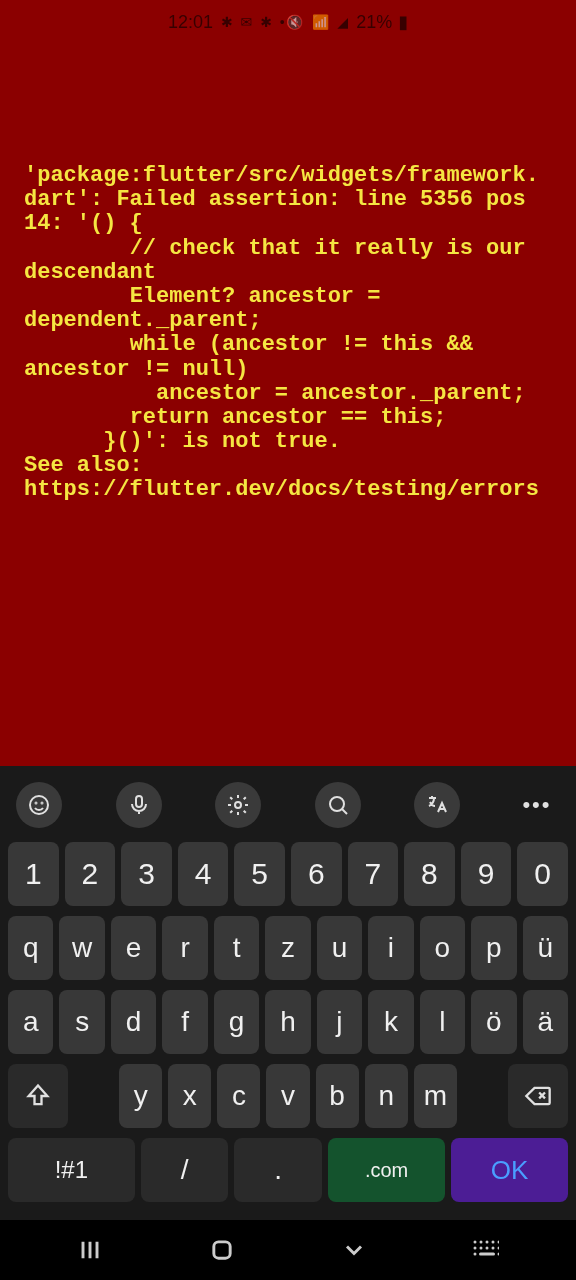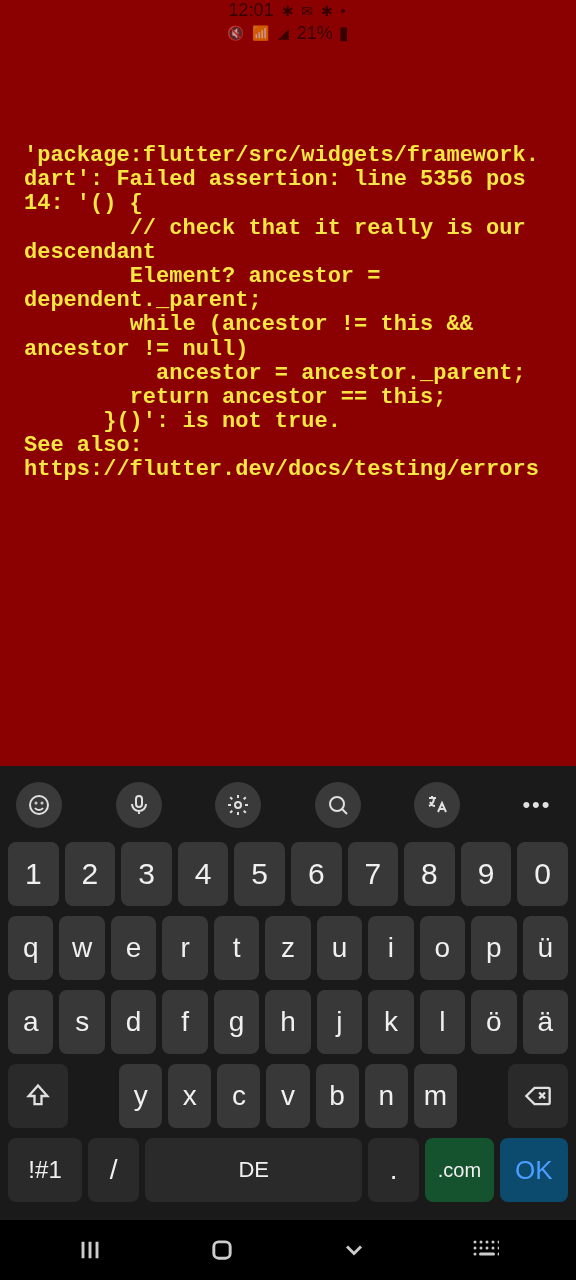--- a/index.html
+++ b/index.html
@@ -4,45 +4,45 @@
 <style>
   * { margin: 0; padding: 0; box-sizing: border-box; }
   html, body { width: 576px; height: 1280px; overflow: hidden; font-family: sans-serif; }
   body { display: flex; flex-direction: column; background: #000; }
 
   .status-bar {
     height: 44px;
     background: #8b0000;
     display: flex;
     align-items: center;
-    justify-content: space-between;
+    justify-content: center;
     padding: 0 16px;
     color: rgba(0,0,0,0.6);
     font-size: 18px;
     font-weight: 500;
-    flex-direction: column;
   }
   .status-left { display: flex; align-items: center; gap: 8px; }
   .status-right { display: flex; align-items: center; gap: 6px; }
   .status-icons { font-size: 14px; letter-spacing: 2px; }
 
   .error-screen {
     flex: 1;
     background: #8b0000;
     padding: 100px 24px 20px 24px;
     overflow: hidden;
   }
   .error-text {
     font-family: "Courier New", monospace;
     font-size: 22px;
     line-height: 1.1;
     color: #f5e642;
     white-space: pre-wrap;
     word-break: break-word;
     font-weight: bold;
+    margin-top: 20px;
   }
 
   .keyboard {
     background: #1a1a1a;
     padding-top: 12px;
   }
   .kb-toolbar {
     display: flex;
     align-items: center;
     justify-content: space-between;
@@ -80,21 +80,21 @@
   .key.shift, .key.backspace {
     flex: 1.4;
     background: #2a2a2a;
   }
   .key.shift svg, .key.backspace svg { width: 28px; height: 28px; }
   .key.symbols { flex: 1.3; background: #2a2a2a; font-size: 24px; }
   .key.slash { flex: 0.9; background: #2a2a2a; }
   .key.space { flex: 3.8; background: #2a2a2a; font-size: 22px; }
   .key.dot { flex: 0.9; background: #2a2a2a; }
   .key.com { flex: 1.2; background: #14532d; font-size: 20px; }
-  .key.ok { flex: 1.2; background: #0c4a6e; color: #4a9eff; font-size: 26px; }
+  .key.ok { flex: 1.2; background: #4c1d95; color: #4a9eff; font-size: 26px; }
   .row4-spacer { flex: 0.9; }
 
   .nav-bar {
     height: 60px;
     background: #000;
     display: flex;
     align-items: center;
     justify-content: space-around;
     padding: 0 24px;
   }
@@ -226,21 +226,20 @@
       <div class="key backspace">
         <svg viewBox="0 0 24 24" fill="none" stroke="#e0e0e0" stroke-width="2">
             <path d="M21 5H9l-7 7 7 7h12a1 1 0 0 0 1-1V6a1 1 0 0 0-1-1z"></path>
             <path d="M13 9l5 5M18 9l-5 5"></path>
           </svg>
       </div>
     </div>
     <div class="kb-row">
       <div class="key symbols">!#1</div>
       <div class="key slash">/</div>
-      <div class="key space">DE</div>
       <div class="key dot">.</div>
       <div class="key com">.com</div>
       <div class="key ok">OK</div>
     </div>
   </div>
 </div>
 
 <div class="nav-bar">
   <div class="nav-btn">
     <svg viewBox="0 0 24 24" fill="none" stroke="currentColor" stroke-width="2.5">

